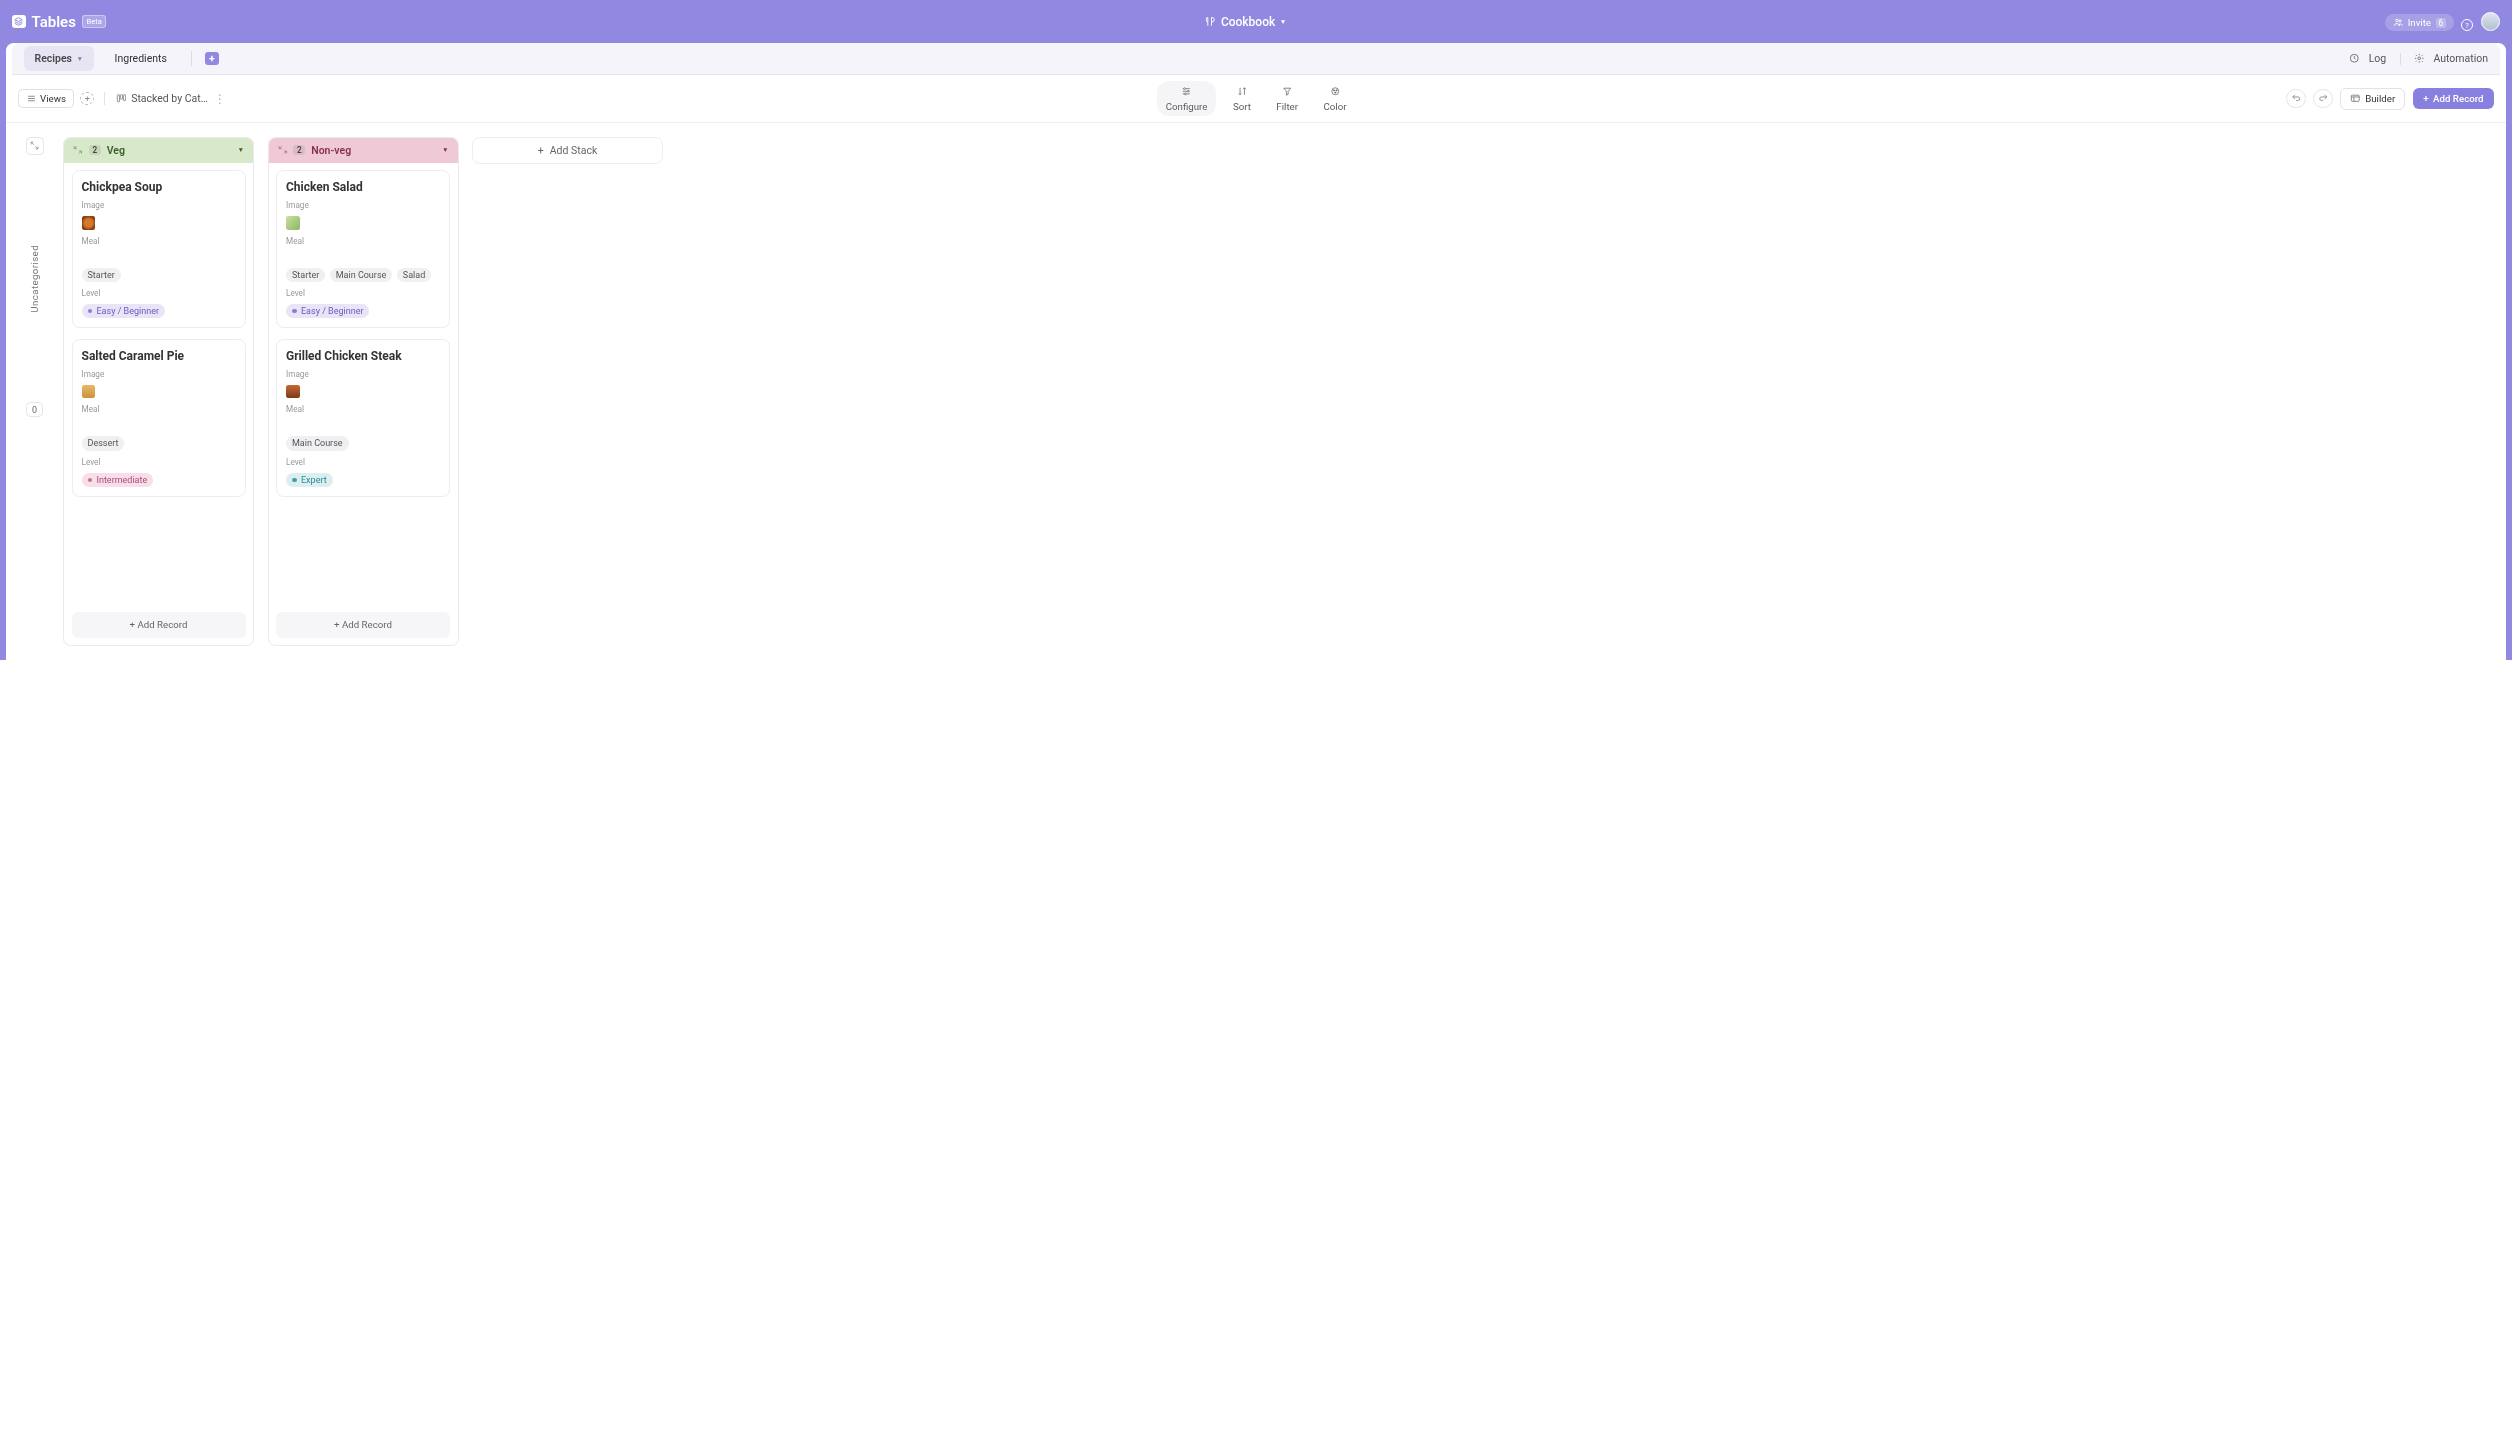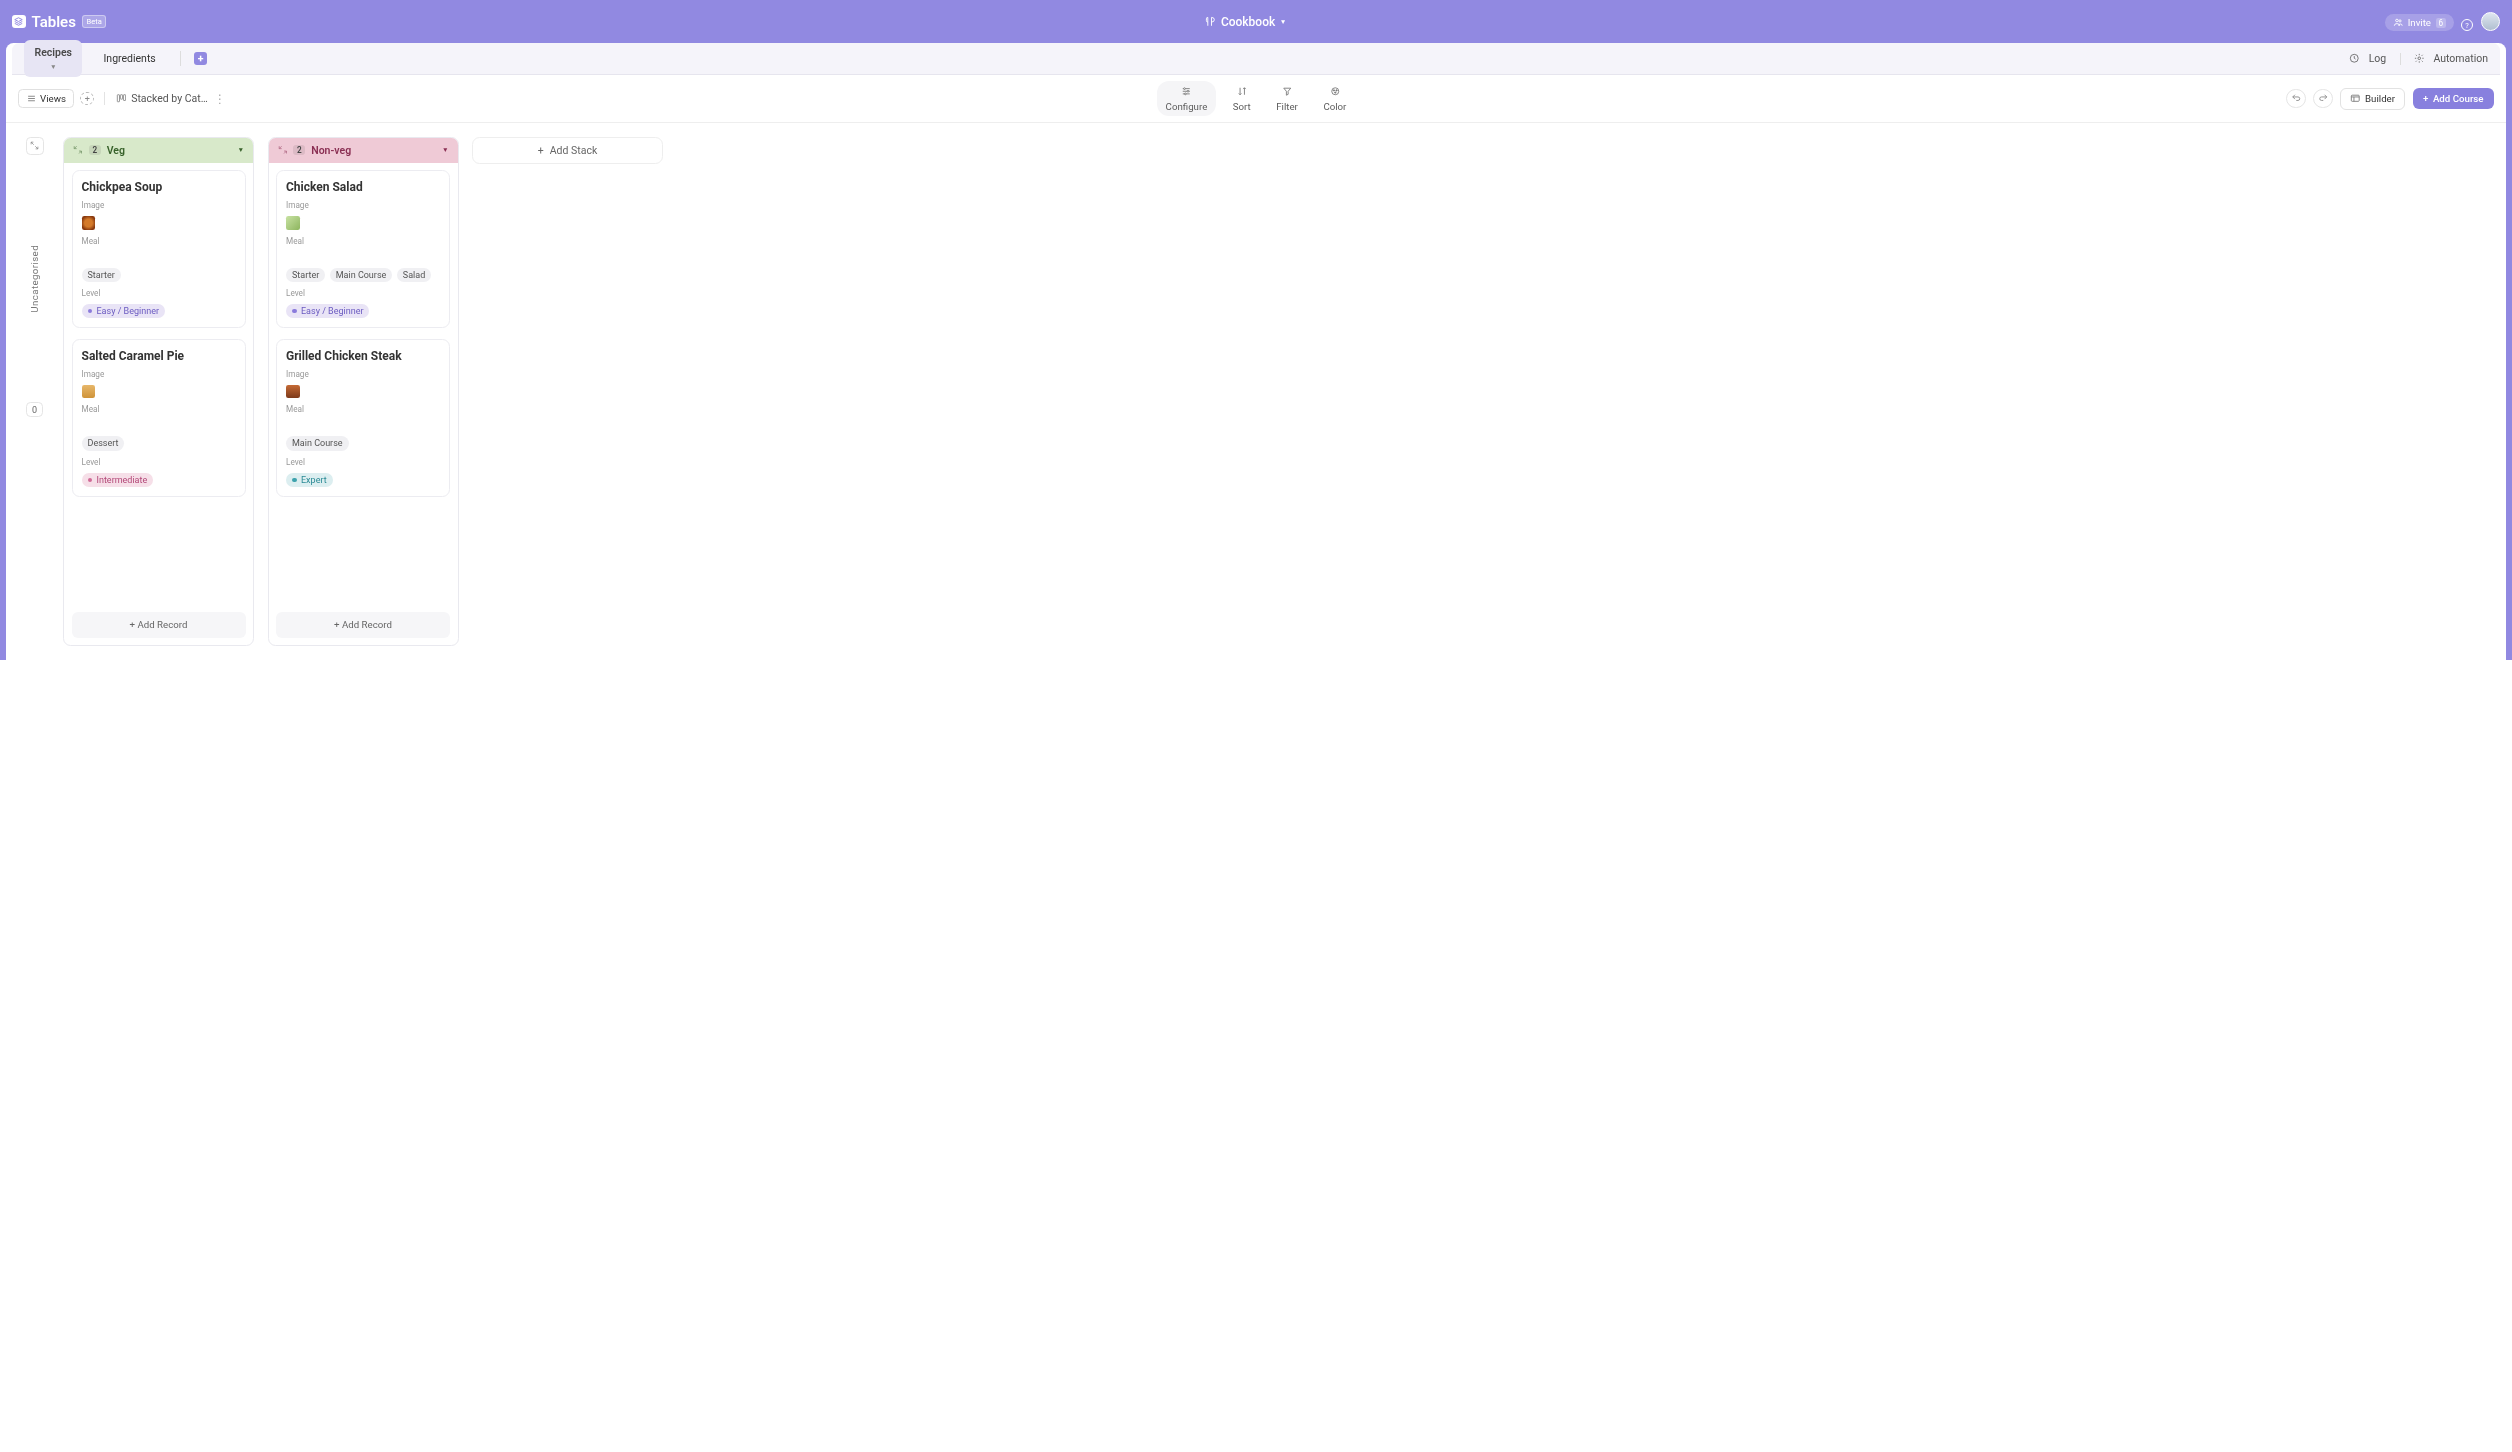--- a/index.html
+++ b/index.html
@@ -19,21 +19,21 @@
     .help-icon { width: 12px; height: 12px; border: 1.1px solid #fff; border-radius: 50%; display: flex; align-items: center; justify-content: center; font-size: 7.5px; }
     .avatar { width: 19.4px; height: 19.4px; border-radius: 50%; background: linear-gradient(#dfe6f0,#b0bfd0); border: 1.5px solid #fff; }
     .cookbook-icon { width: 11.2px; height: 11.2px; }
     .chevron { font-size: 6.7px; }
 
     
     .tabs-bar { display: flex; align-items: center; justify-content: space-between; background: #f5f4fa; border-bottom: 0.7px solid #e6e5ee; height: 32px; padding: 0 12px; border-radius: 7.5px 7.5px 0 0; margin: 0 6px; margin-top: 0; }
     .wrap { background:#9189e1; padding-bottom:0; }
     .outer { background:#fff; border-radius:7.5px 7.5px 0 0; margin:0 6px; }
     .tabs-left { display: flex; align-items: center; gap: 10.5px; }
-    .tab { font-size: 10.5px; padding: 6px 10.5px; border-radius: 6px; display: flex; align-items: center; gap: 4.5px; cursor: pointer; flex-direction: column; }
+    .tab { font-size: 10.5px; padding: 6px 10.5px; border-radius: 6px; display: flex; align-items: center; gap: 4.5px; cursor: pointer; }
     .tab.active { background: #e7e5f4; font-weight: 600; color: #4a4a4a; }
     .tab-sep { width: 0.7px; height: 15px; background: #ddd; margin: 0 3px; }
     .plus-tab { width: 13.5px; height: 13.5px; background: #9189e1; color: #fff; border-radius: 3px; display: flex; align-items: center; justify-content: center; font-size: 10.5px; font-weight: 700; }
     .tabs-right { display: flex; align-items: center; gap: 13.5px; color: #555; font-size: 10.5px; }
     .tabs-right .item { display: flex; align-items: center; gap: 9px; cursor: pointer; }
     .tabs-right-sep { width:0.7px; height:12px; background:#ddd; }
 
     
     .toolbar { display: flex; align-items: center; justify-content: space-between; padding: 6px 12px; border-bottom: 0.7px solid #eee; }
     .toolbar-left { display: flex; align-items: center; gap: 6px; }
@@ -249,21 +249,21 @@
       <span>
               <svg width="10.5" height="10.5" viewBox="0 0 24 24" fill="none" stroke="#777" stroke-width="2">
                 <rect x="3" y="5" width="18" height="14" rx="2"></rect>
                 <path d="M3 9 L21 9 M9 9 L9 19"></path>
               </svg>
             </span>
       <span>Builder</span>
     </span>
     <span class="add-record-btn">
       <span>+</span>
-      <span>Add Course</span>
+      <span>Add Record</span>
     </span>
   </div>
 </div>
 
 <div class="board">
   <div class="side-col">
     <span class="expand-icon">
             <svg width="9" height="9" viewBox="0 0 24 24" fill="none" stroke="#888" stroke-width="2">
               <path d="M9 3 L3 3 L3 9 M3 3 L10 10 M15 21 L21 21 L21 15 M21 21 L14 14"></path>
             </svg>

